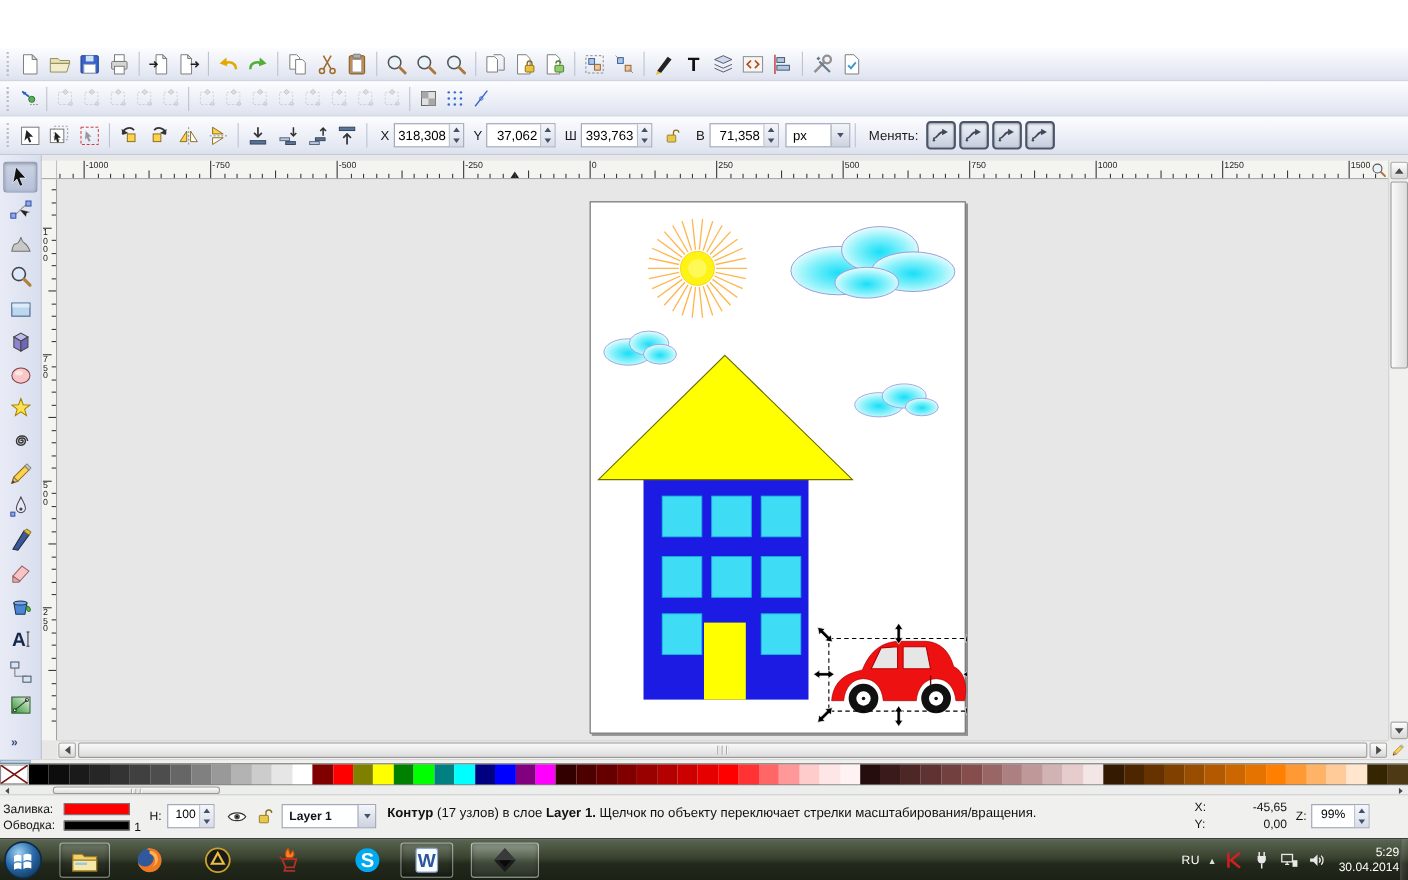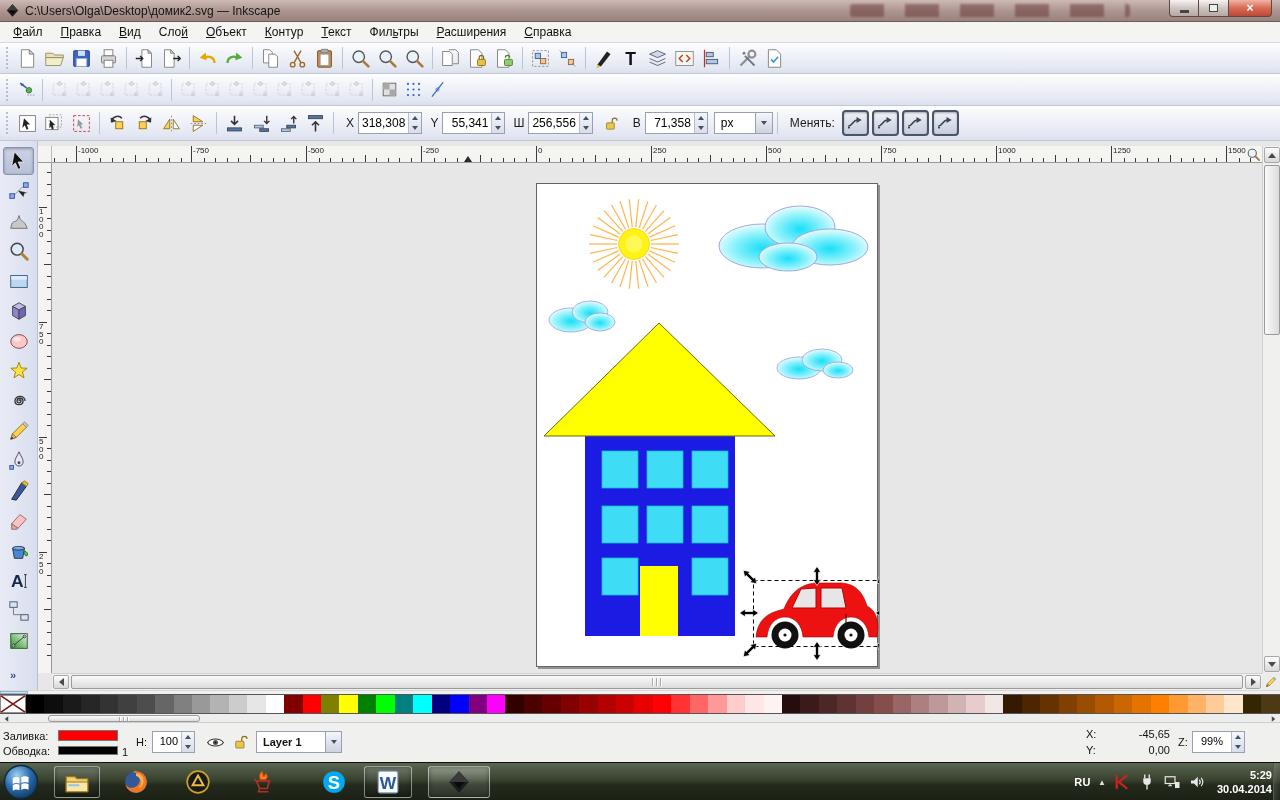--- a/index.html
+++ b/index.html
@@ -136,21 +136,21 @@
   #zoom-box .spinval{min-width:38px;text-align:center;}
 
   
   #taskbar{position:absolute;left:0;top:762px;width:1280px;height:38px;
     background:linear-gradient(#5a6652 0%,#39422f 45%,#232a1c 60%,#1b2115);border-top:1px solid #0d110a;}
   .tb-app{position:absolute;top:3px;height:32px;display:flex;align-items:center;justify-content:center;border-radius:3px;}
   .tb-app .ic{width:26px;height:26px;}
   .tb-app.framed{border:1px solid rgba(255,255,255,.45);background:linear-gradient(rgba(255,255,255,.18),rgba(255,255,255,.04) 50%,rgba(0,0,0,.15));box-shadow:inset 0 0 4px rgba(0,0,0,.4);}
   .tb-app.active{background:linear-gradient(rgba(220,230,220,.45),rgba(160,175,160,.25) 50%,rgba(90,100,90,.25));}
   #start-orb{position:absolute;left:3px;top:1px;width:36px;height:36px;}
-  #tray{position:absolute;right:8px;top:0;height:38px;display:flex;align-items:center;gap:7px;color:#fff;font-weight:bold;}
+  #tray{position:absolute;right:8px;top:0;height:38px;display:flex;align-items:center;gap:7px;color:#fff;}
   #tray .tic{width:18px;height:18px;}
   #tray-lang{font-size:11px;letter-spacing:.5px;}
   #tray-caret{font-size:8px;color:#ddd;}
   #clock{text-align:right;font-size:11px;line-height:14px;margin-left:4px;}
   #show-desktop{position:absolute;right:0;top:0;width:7px;height:38px;border-left:1px solid #555;background:linear-gradient(90deg,rgba(255,255,255,.12),rgba(255,255,255,.03));}
 </style>
 </head>
 <body>
 
 <svg width="0" height="0" style="position:absolute">
@@ -521,51 +521,21 @@
       </symbol>
 
     <g id="selarrow">
         <path d="M-10,0L-4,-4L-4,-1.6L4,-1.6L4,-4L10,0L4,4L4,1.6L-4,1.6L-4,4Z" fill="#000" stroke="#fff" stroke-width="0.7"></path>
       </g>
   </defs>
 </svg>
 
 <div id="screen">
 
-  <div id="titlebar">
-    <svg class="appicon" viewBox="0 0 24 24">
-        <use href="#k-inkscape"></use>
-      </svg>
-    <span>C:\Users\Olga\Desktop\домик2.svg — Inkscape</span>
-    <div id="title-smudge"></div>
-    <div id="winbtns">
-      <div class="winbtn min">
-          <div class="minglyph"></div>
-        </div>
-      <div class="winbtn rst">
-          <div class="rstglyph"></div>
-        </div>
-      <div class="winbtn cls">
-          <span>×</span>
-        </div>
-    </div>
-  </div>
-
-  <div id="menubar">
-      <div class="menu-item"><u>Ф</u>айл</div>
-      <div class="menu-item"><u>П</u>равка</div>
-      <div class="menu-item"><u>В</u>ид</div>
-      <div class="menu-item">Сло<u>й</u></div>
-      <div class="menu-item"><u>О</u>бъект</div>
-      <div class="menu-item"><u>К</u>онтур</div>
-      <div class="menu-item"><u>Т</u>екст</div>
-      <div class="menu-item">Фил<u>ь</u>тры</div>
-      <div class="menu-item"><u>Р</u>асширения</div>
-      <div class="menu-item"><u>С</u>правка</div>
-    </div>
+
 
   <div id="cmdbar" class="hbar">
     <div class="grip"></div>
     <div id="cmdbar-icons" style="display:flex;align-items:center;">
         <div class="tbtn">
           <svg class="ic" viewBox="0 0 24 24">
             <use href="#i-doc"></use>
           </svg>
         </div>
         <div class="tbtn">
@@ -867,33 +837,33 @@
           <div>
             <i class="tri-up"></i>
           </div>
           <div>
             <i class="tri-dn"></i>
           </div>
         </div>
     </div>
     <span class="optlabel">Y</span>
     <div class="spinbox">
-      <span class="spinval">55,341</span>
+      <span class="spinval">37,062</span>
       <div class="spinbtns">
           <div>
             <i class="tri-up"></i>
           </div>
           <div>
             <i class="tri-dn"></i>
           </div>
         </div>
     </div>
     <span class="optlabel">Ш</span>
     <div class="spinbox">
-      <span class="spinval">256,556</span>
+      <span class="spinval">393,763</span>
       <div class="spinbtns">
           <div>
             <i class="tri-up"></i>
           </div>
           <div>
             <i class="tri-dn"></i>
           </div>
         </div>
     </div>
     <div class="tbtn" id="lockbtn">
@@ -1444,20 +1414,23 @@
       </svg>
     <svg id="sb-lock" viewBox="0 0 24 24">
         <use href="#m-lock"></use>
       </svg>
     <div id="layer-combo">
       <span class="cval">Layer 1</span>
       <div class="unitarrow">
           <i class="tri-dn"></i>
         </div>
     </div>
+    <div id="status-msg">
+      <b>Контур</b><span> (17 узлов) в слое </span><b>Layer 1.</b><span> Щелчок по объекту переключает стрелки масштабирования/вращения.</span>
+    </div>
     <div id="coords">
       <div><span class="cl">X:</span><span>-45,65</span></div>
       <div><span class="cl">Y:</span><span>0,00</span></div>
     </div>
     <span class="lbl" id="zoom-label">Z:</span>
     <div class="spinbox" id="zoom-box">
       <span class="spinval">99%</span>
       <div class="spinbtns">
           <div>
             <i class="tri-up"></i>

